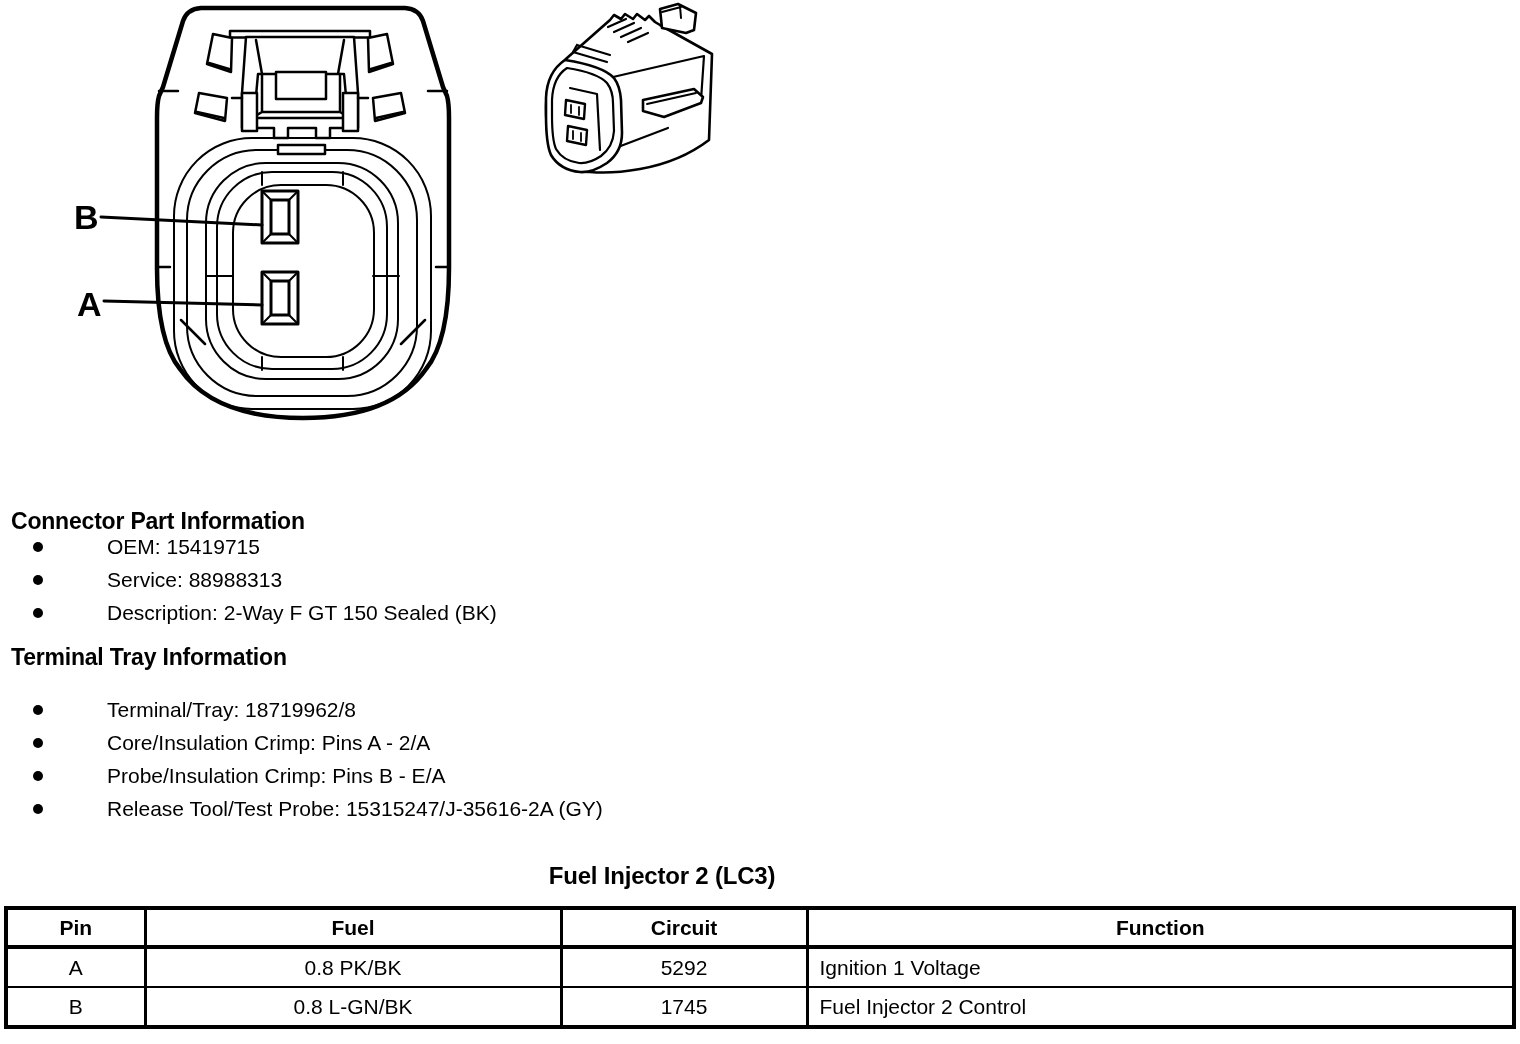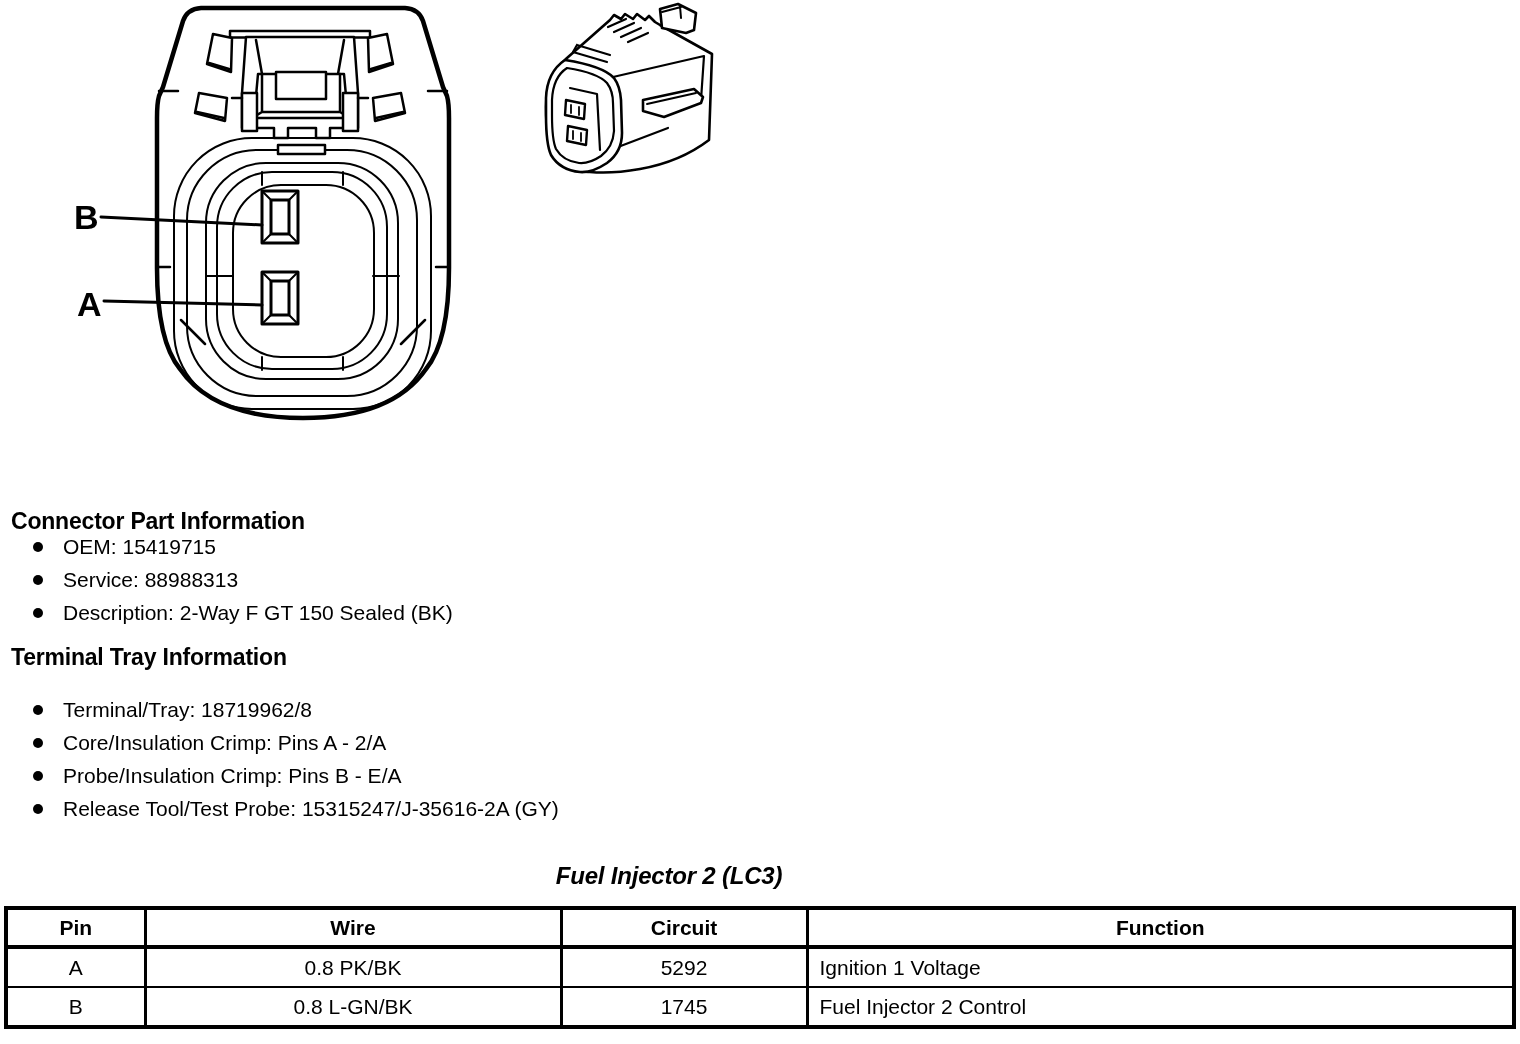--- a/index.html
+++ b/index.html
@@ -17,25 +17,25 @@
   .pin-label.a { left:77px; top:287px; }
   .section-heading {
     position:absolute; left:11px; font-size:23px; font-weight:bold; color:#000;
     letter-spacing:-0.2px; white-space:nowrap;
   }
   .section-heading.connector { top:500px;margin-top:8px; }
   .section-heading.terminal  { top:644px; }
   .bullet-list { position:absolute; left:33px; }
   .bullet-list.connector { top:530px; }
   .bullet-list.terminal  { top:693px; }
-  .bullet-item { height:33px; display:flex; align-items:center; font-size:21px; white-space:nowrap; }
+  .bullet-item { height:33px; display:flex; align-items:center; font-size:21px; white-space:nowrap;gap:44px; }
   .bullet-dot { width:10px; height:10px; border-radius:50%; background:#000; margin-right:20px; flex:none; }
   .table-title {
-    position:absolute; left:17px; top:862px; width:1304px; text-align:center;
-    font-size:24px; font-weight:bold; letter-spacing:-0.2px;font-style:italic;
+    position:absolute; left:10px; top:862px; width:1304px; text-align:center;
+    font-size:24px; font-weight:bold; letter-spacing:-0.2px;
   }
   table.pinout {
     position:absolute; left:4px; top:906px; width:1508px;
     border-collapse:collapse; table-layout:fixed;
     border:4px solid #000;
   }
   table.pinout th, table.pinout td {
     border:2px solid #000; border-left-width:3px; border-right-width:3px;
     font-size:21px; vertical-align:middle; text-align:center; overflow:hidden;
   }
@@ -179,21 +179,21 @@
   <table class="pinout">
     <colgroup>
       <col style="width:139px">
         <col style="width:416px">
         <col style="width:246px">
         <col style="width:707px">
     </colgroup>
     <thead>
       <tr>
         <th>Pin</th>
-        <th>Wire</th>
+        <th>Fuel</th>
         <th>Circuit</th>
         <th>Function</th>
       </tr>
     </thead>
     <tbody>
       <tr>
         <td>A</td>
         <td>0.8 PK/BK</td>
         <td>5292</td>
         <td class="fn-cell">Ignition 1 Voltage</td>

